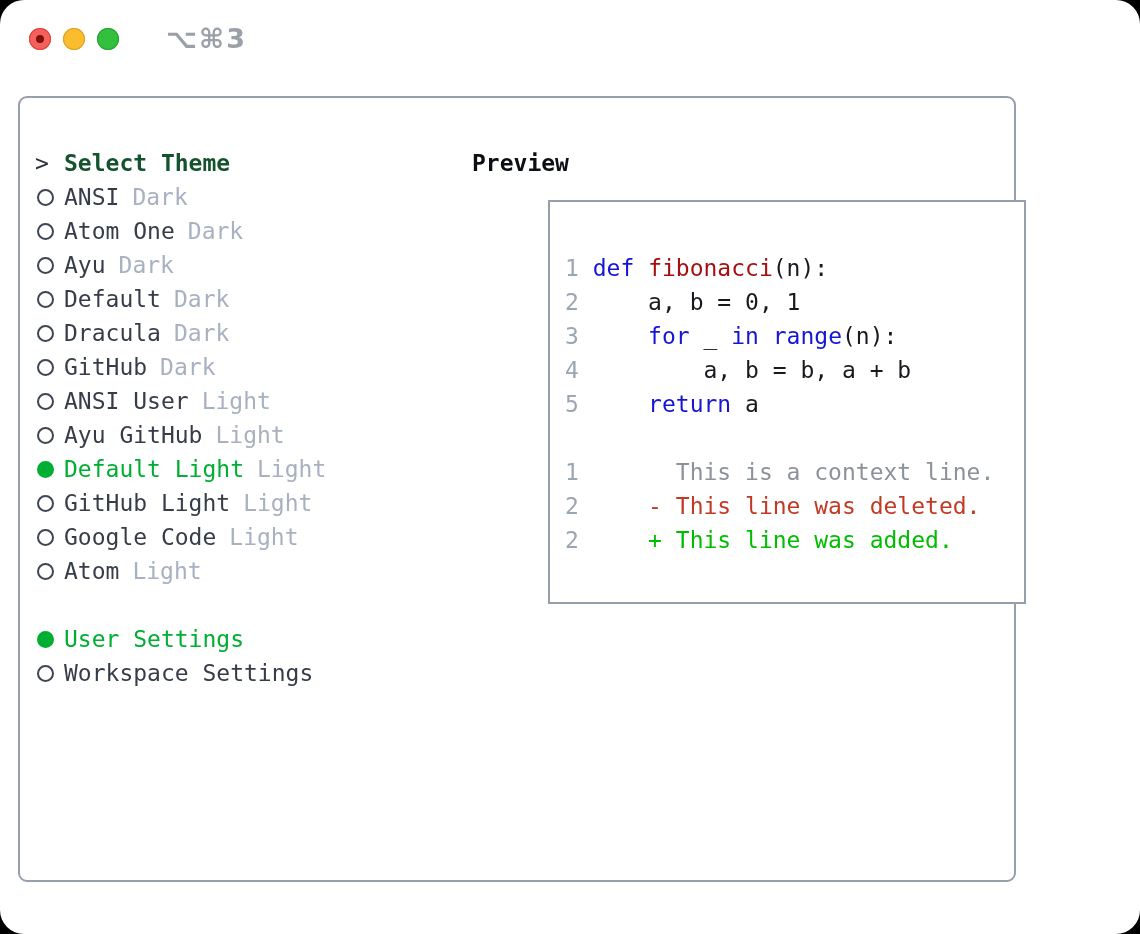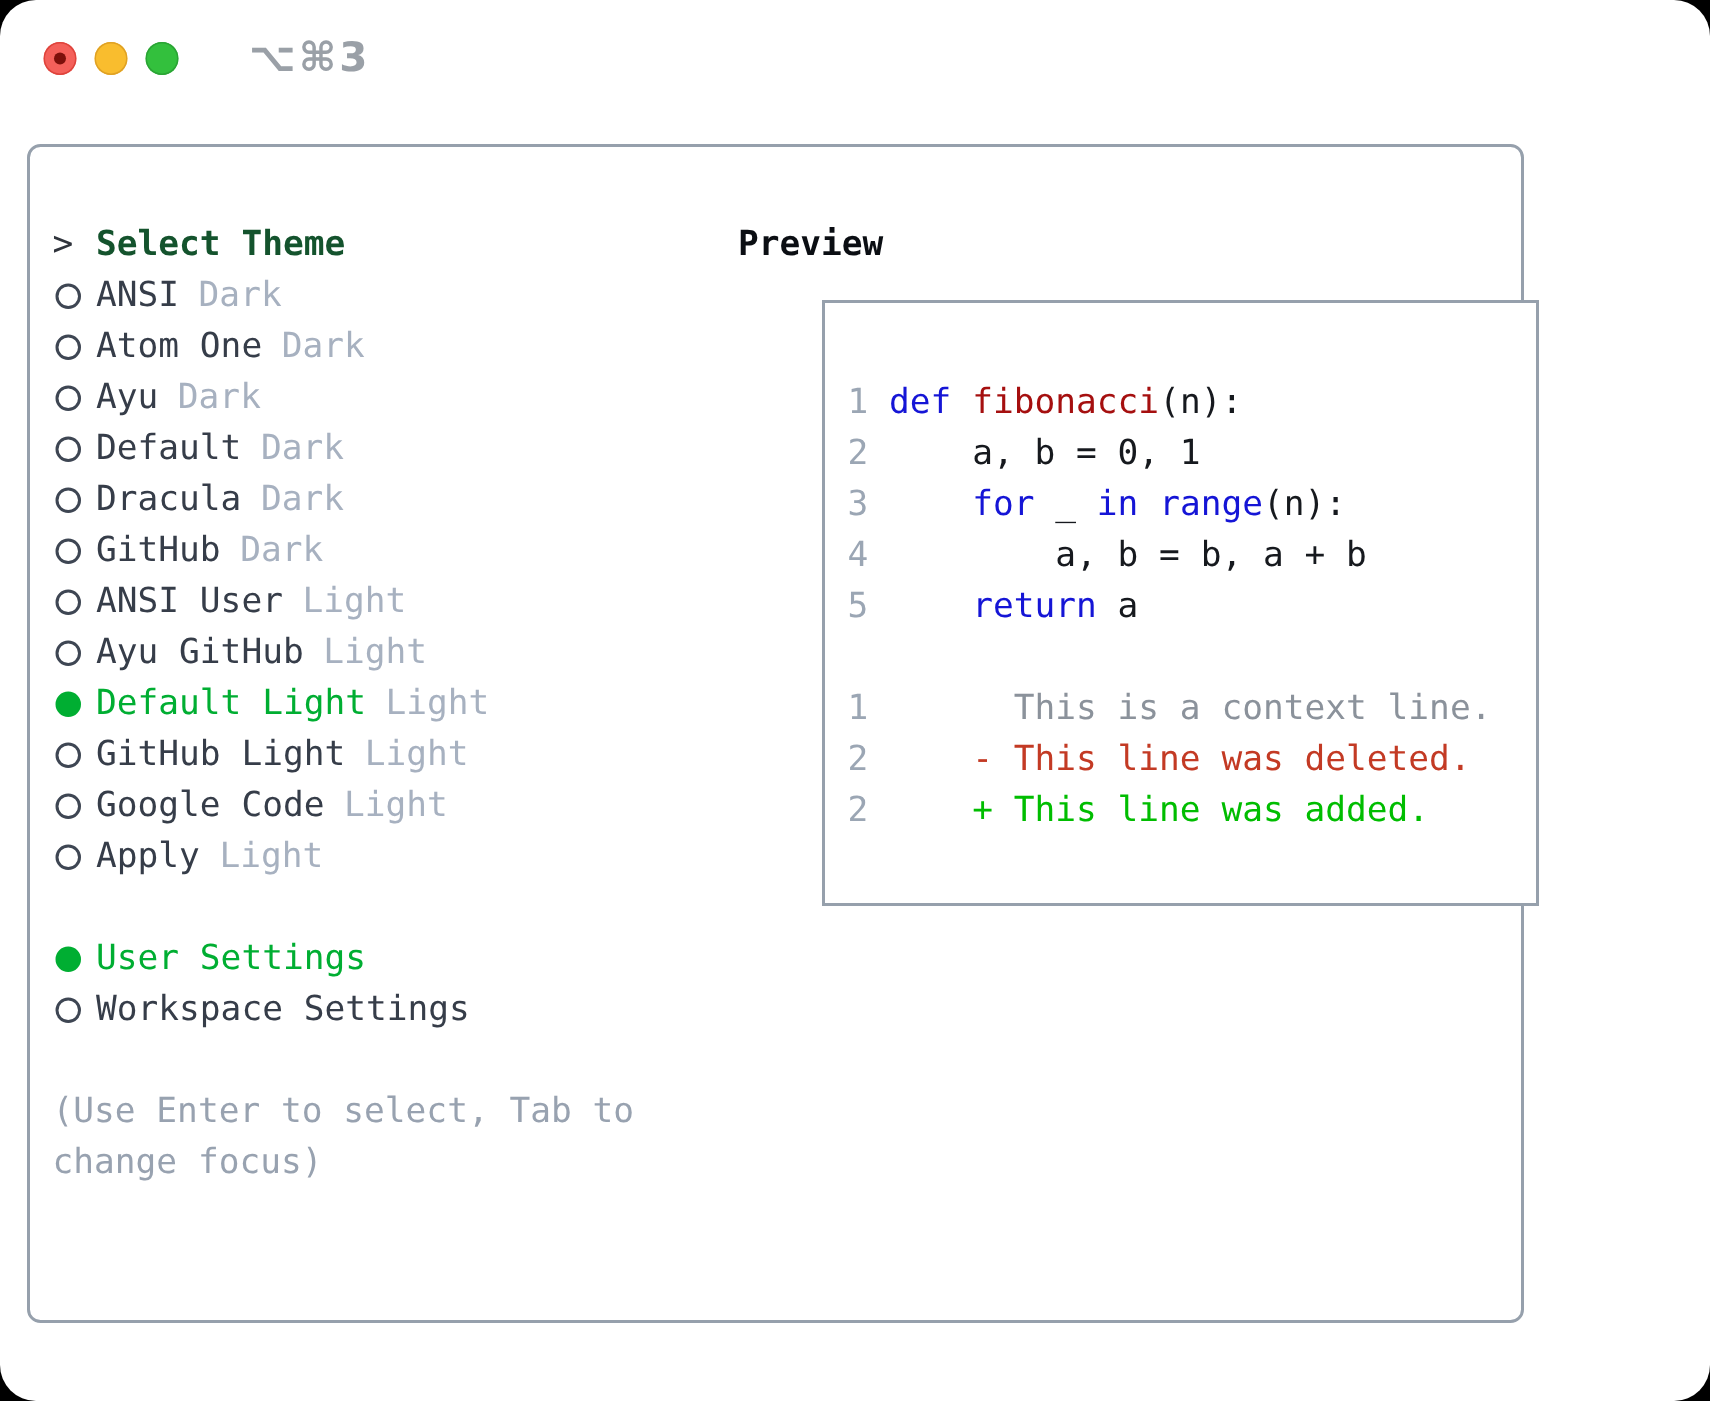--- a/index.html
+++ b/index.html
@@ -33,21 +33,21 @@
   .radio{width:13px;height:13px;border-radius:50%;border:2px solid #3e4653;margin-left:2px;box-sizing:content-box;}
   .radio.sel{border-color:var(--accent_green);background:var(--accent_green);}
   .header-text{font-weight:bold;color:#14532d;}
   .apply-header{color:#1c212b;}
   .item-name{color:var(--item_text);}
   .item-name.sel{color:var(--accent_green);}
   .tag{color:var(--muted_tag);margin-left:13px;}
   .hint-line{color:var(--hint);height:34px;white-space:pre;}
   .blank{height:34px;}
   
-  .preview-title{position:absolute;left:472px;top:48px;height:34px;line-height:34px;font-weight:bold;color:#0b0e13;}
+  .preview-title{position:absolute;left:452px;top:48px;height:34px;line-height:34px;font-weight:bold;color:#0b0e13;}
   .preview-box{
     position:absolute;left:488px;top:102px;width:478px;height:404px;
     border:2px solid var(--border);box-sizing:border-box;background:#fff;
     padding:49px 0 0 15px;overflow:hidden;margin-left:40px;
   }
   .pline{height:34px;white-space:pre;}
   .ln{color:var(--line_number);}
   .t-kw{color:var(--code_keyword);}
   .t-fn{color:var(--code_function);}
   .t-pl{color:var(--code_plain);}
@@ -82,37 +82,33 @@
           <div class="row"><span class="bullet-col"><span class="radio"></span></span><span class="item-name">Atom One</span><span class="tag">Dark</span></div>
           <div class="row"><span class="bullet-col"><span class="radio"></span></span><span class="item-name">Ayu</span><span class="tag">Dark</span></div>
           <div class="row"><span class="bullet-col"><span class="radio"></span></span><span class="item-name">Default</span><span class="tag">Dark</span></div>
           <div class="row"><span class="bullet-col"><span class="radio"></span></span><span class="item-name">Dracula</span><span class="tag">Dark</span></div>
           <div class="row"><span class="bullet-col"><span class="radio"></span></span><span class="item-name">GitHub</span><span class="tag">Dark</span></div>
           <div class="row"><span class="bullet-col"><span class="radio"></span></span><span class="item-name">ANSI User</span><span class="tag">Light</span></div>
           <div class="row"><span class="bullet-col"><span class="radio"></span></span><span class="item-name">Ayu GitHub</span><span class="tag">Light</span></div>
           <div class="row"><span class="bullet-col"><span class="radio sel"></span></span><span class="item-name sel">Default Light</span><span class="tag">Light</span></div>
           <div class="row"><span class="bullet-col"><span class="radio"></span></span><span class="item-name">GitHub Light</span><span class="tag">Light</span></div>
           <div class="row"><span class="bullet-col"><span class="radio"></span></span><span class="item-name">Google Code</span><span class="tag">Light</span></div>
-          <div class="row"><span class="bullet-col"><span class="radio"></span></span><span class="item-name">Apply</span><span class="tag">Light</span></div>
+          <div class="row"><span class="bullet-col"><span class="radio"></span></span><span class="item-name">Atom</span><span class="tag">Light</span></div>
         </div>
 
       <div class="blank"></div>
 
 
       <div id="apply-list">
           <div class="row"><span class="bullet-col"><span class="radio sel"></span></span><span class="item-name sel">User Settings</span></div>
           <div class="row"><span class="bullet-col"><span class="radio"></span></span><span class="item-name">Workspace Settings</span></div>
         </div>
 
       <div class="blank"></div>
 
-      <div id="hint">
-          <div class="hint-line">(Use Enter to select, Tab to</div>
-          <div class="hint-line">change focus)</div>
-        </div>
     </div>
 
     <div class="preview-title">Preview</div>
     <div class="preview-box">
       <div id="preview-lines">
           <div class="pline"><span class="ln">1</span> <span class="t-kw">def</span><span class="t-pl"> </span><span class="t-fn">fibonacci</span><span class="t-pl">(n):</span></div>
           <div class="pline"><span class="ln">2</span> <span class="t-pl">    a, b = 0, 1</span></div>
           <div class="pline"><span class="ln">3</span> <span class="t-pl">    </span><span class="t-kw">for</span><span class="t-pl"> _ </span><span class="t-kw">in</span><span class="t-pl"> </span><span class="t-kw">range</span><span class="t-pl">(n):</span></div>
           <div class="pline"><span class="ln">4</span> <span class="t-pl">        a, b = b, a + b</span></div>
           <div class="pline"><span class="ln">5</span> <span class="t-pl">    </span><span class="t-kw">return</span><span class="t-pl"> a</span></div>

